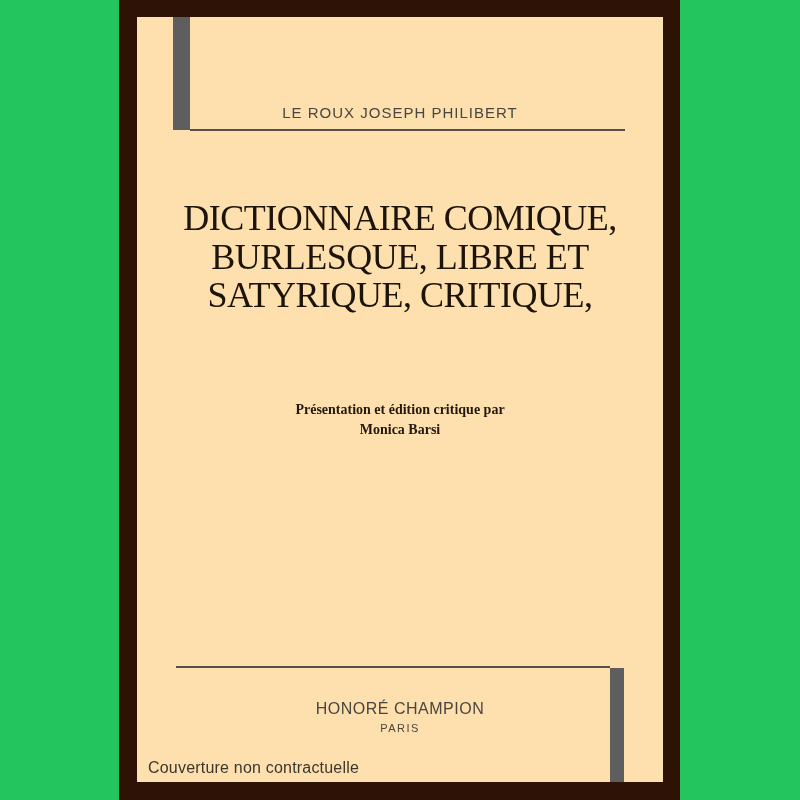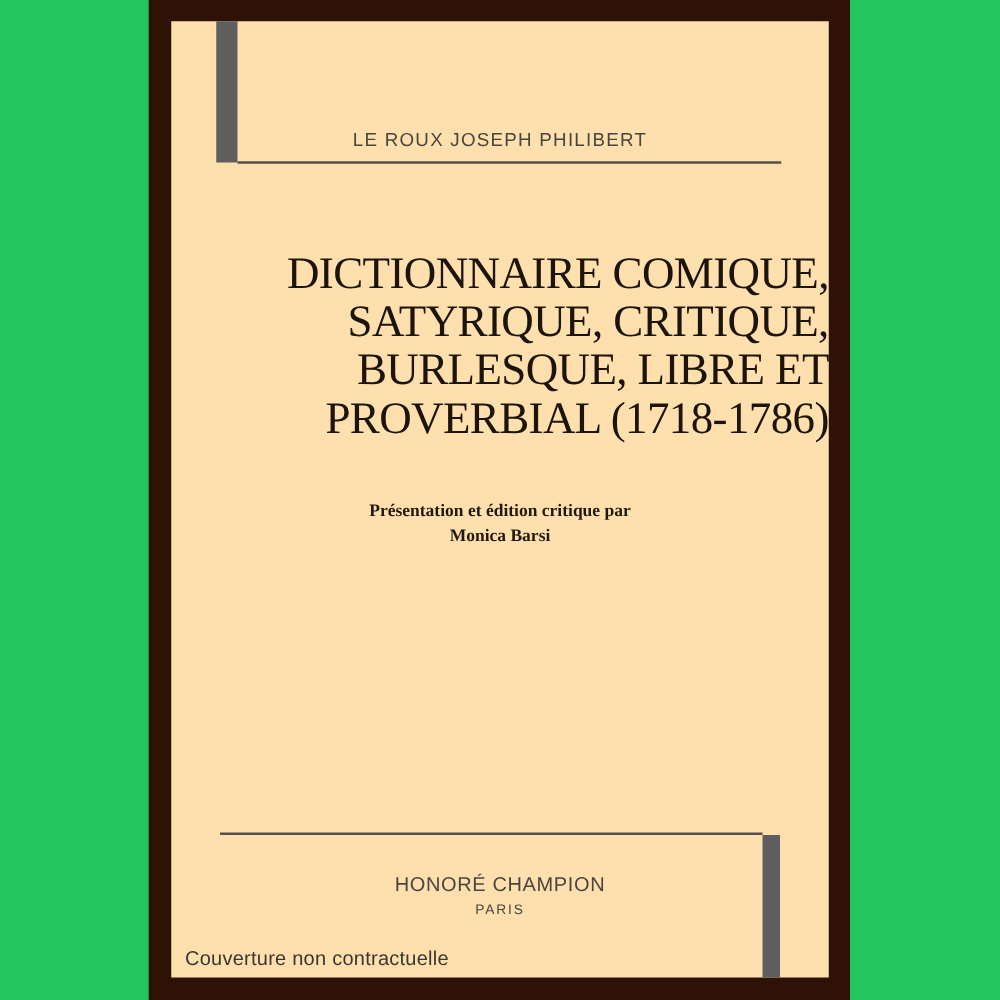--- a/index.html
+++ b/index.html
@@ -58,21 +58,21 @@
     top: 112px;
     width: 435px;
     height: 2px;
     background: #55504B;
   }
   .title {
     position: absolute;
     left: 0;
     right: 0;
     top: 182px;
-    text-align: right;
+    text-align: center;
     font-family: "Liberation Serif", serif;
     font-size: 36px;
     line-height: 38.5px;
     letter-spacing: -0.5px;
     font-weight: 400;
     color: #1C1309;
   }
   .presentation {
     position: absolute;
     left: 0;
@@ -139,23 +139,22 @@
     <div class="cover-inner">
 
       <div class="bar-top"></div>
 
       <div class="author">LE ROUX JOSEPH PHILIBERT</div>
 
       <div class="rule-top"></div>
 
       <div class="title">
         <div>DICTIONNAIRE COMIQUE,</div>
+        <div>BURLESQUE, LIBRE ET</div>
         <div>SATYRIQUE, CRITIQUE,</div>
-        <div>BURLESQUE, LIBRE ET</div>
-        <div>PROVERBIAL (1718-1786)</div>
       </div>
 
       <div class="presentation">
         <div>Présentation et édition critique par</div>
         <div>Monica Barsi</div>
       </div>
 
       <div class="rule-bottom"></div>
 
       <div class="publisher">

